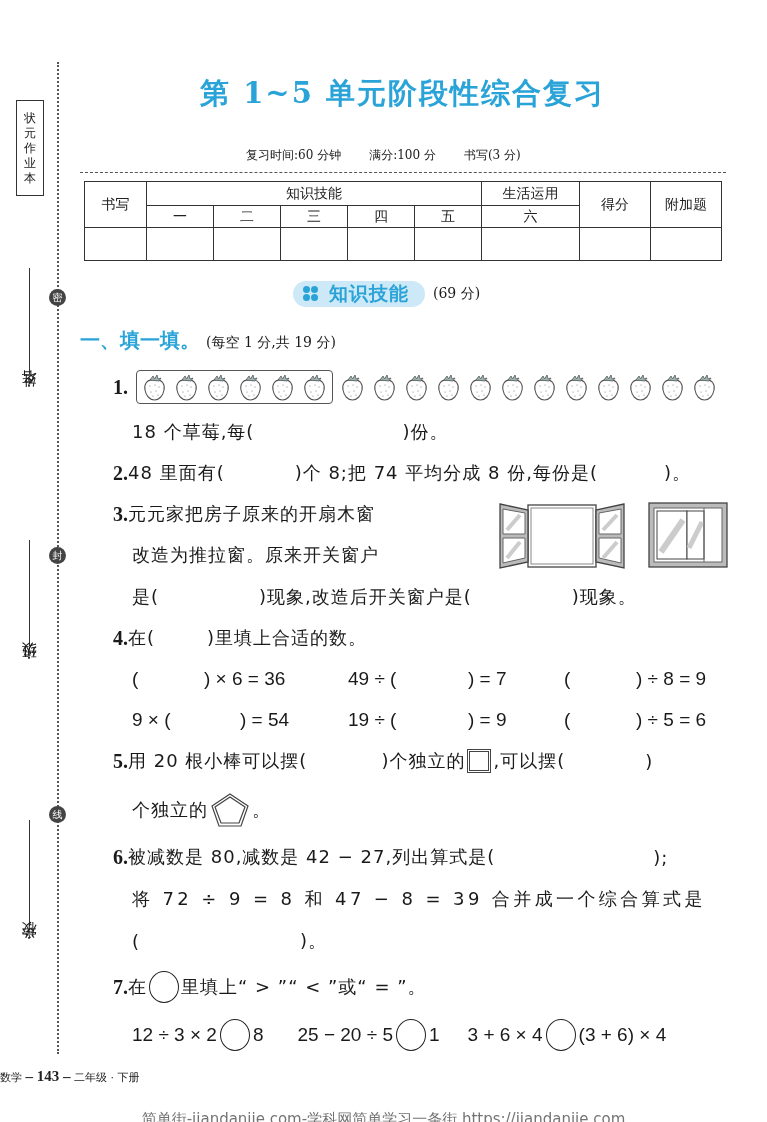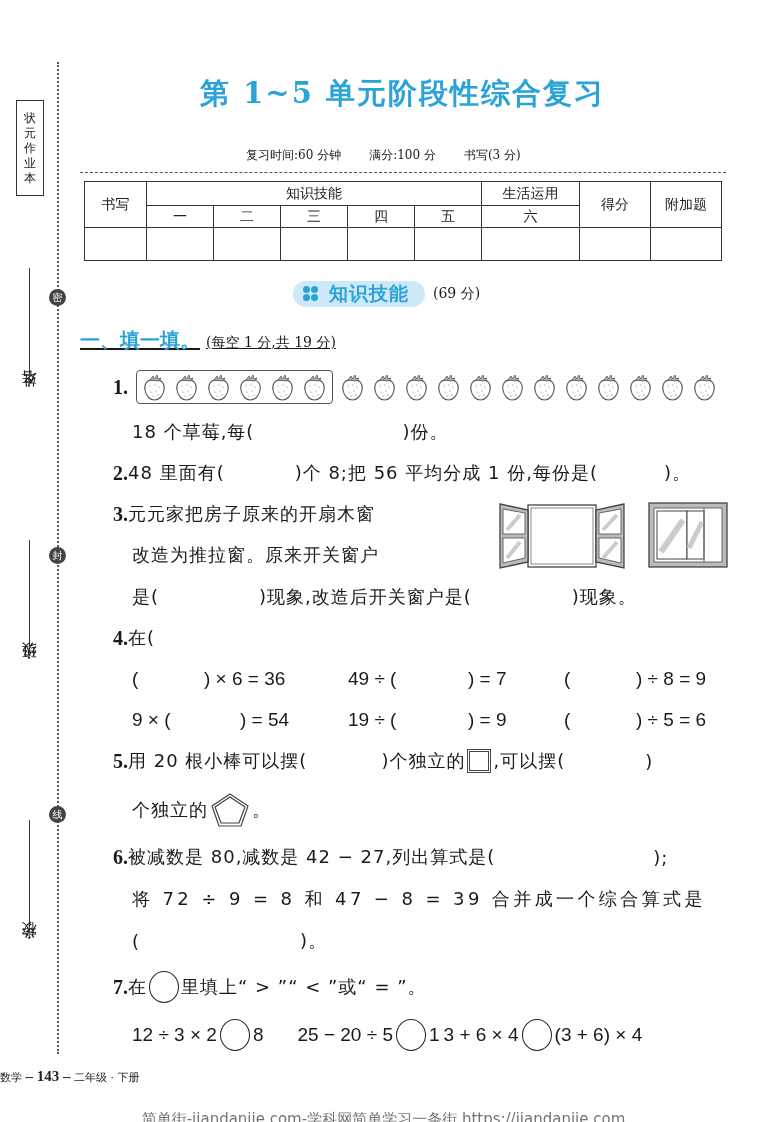--- a/index.html
+++ b/index.html
@@ -29,21 +29,21 @@
   table.score tr.r3 td { height: 33px; }
 
   
   .banner { position: absolute; left: 293px; top: 281px; display: flex; align-items: center; }
   .pill { background: #cde9f7; border-radius: 14px; height: 26px; padding: 0 16px 0 10px; display: flex; align-items: center; gap: 8px; }
   .dots { position: relative; width: 18px; height: 16px; }
   .dots i { position: absolute; width: 7px; height: 7px; border-radius: 50%; background: #2aa3d8; }
   .pill-text { font-family: "DejaVu Sans", sans-serif; font-weight: bold; font-size: 19px; color: #2aa3d8; letter-spacing: 1px; }
   .pill-score { font-size: 14px; margin-left: 8px; }
 
-  .sec-head { position: absolute; left: 80px; top: 327px; display: flex; align-items: baseline; text-decoration: underline; }
+  .sec-head { position: absolute; left: 80px; top: 327px; display: flex; align-items: baseline; }
   .sec-title { font-family: "DejaVu Sans", sans-serif; font-size: 20px; color: #2aa3d8; font-weight: bold; }
   .sec-note { font-size: 14px; margin-left: 6px; }
 
   
   .q { position: absolute; left: 113px; font-size: 18px; white-space: nowrap; display: flex; align-items: center; font-family: "DejaVu Sans", sans-serif; letter-spacing: 1px; }
   .q .num { font-family: "Liberation Serif", serif; font-weight: bold; font-size: 20px; letter-spacing: 0; }
   .ind { left: 132px; }
   .blank { display: inline-block; }
 
   .strawrow { position: absolute; left: 113px; top: 370px; display: flex; align-items: center; }
@@ -356,21 +356,21 @@
   <span>18 个草莓,每(</span>
     <span class="blank" style="width:78px"></span>
     <span class="blank" style="width:70px"></span>
   <span>)份。</span>
 </div>
 
 <div class="q" style="top:461px">
   <span class="num">2.</span>
   <span>48 里面有(</span>
     <span class="blank" style="width:70px"></span>
-  <span>)个 8;把 56 平均分成 1 份,每份是(</span>
+  <span>)个 8;把 74 平均分成 8 份,每份是(</span>
     <span class="blank" style="width:66px"></span>
   <span>)。</span>
 </div>
 
 <div class="q" style="top:502px">
   <span class="num">3.</span>
   <span>元元家把房子原来的开扇木窗</span>
 </div>
 <div class="q ind" style="top:543px">
   <span>改造为推拉窗。原来开关窗户</span>
@@ -404,20 +404,21 @@
   <rect x="39" y="11" width="17" height="48" fill="#fff" stroke="#444"></rect>
   <line x1="13" y1="52" x2="35" y2="20" stroke="#ccc" stroke-width="6"></line>
   <line x1="41" y1="48" x2="54" y2="22" stroke="#ccc" stroke-width="5"></line>
   <line x1="56" y1="8" x2="56" y2="62" stroke="#666"></line>
 </svg>
 
 <div class="q" style="top:626px">
   <span class="num">4.</span>
   <span>在(</span>
     <span class="blank" style="width:52px"></span>
+  <span>)里填上合适的数。</span>
 </div>
 <div class="eqrow" style="top:668px">
   <span style="left:0">(</span>
   <span style="left:72px">) × 6 = 36</span>
   <span style="left:216px">49 ÷ (</span>
   <span style="left:336px">) = 7</span>
   <span style="left:432px">(</span>
   <span style="left:504px">) ÷ 8 = 9</span>
 </div>
 <div class="eqrow" style="top:709px">
@@ -469,21 +470,21 @@
   <span class="circ" style="margin:0 2px"></span>
   <span>里填上“ &gt; ”“ &lt; ”或“ = ”。</span>
 </div>
 <div class="eqrow" style="top:1019px;display:flex;align-items:center;gap:0">
   <span style="position:static">12 ÷ 3 × 2</span>
   <span class="circ" style="position:static;margin:0 3px"></span>
   <span style="position:static">8</span>
   <span style="position:static;margin-left:34px">25 − 20 ÷ 5</span>
   <span class="circ" style="position:static;margin:0 3px"></span>
   <span style="position:static">1</span>
-  <span style="position:static;margin-left:4px">3 + 6 × 4</span>
+  <span style="position:static;margin-left:28px">3 + 6 × 4</span>
   <span class="circ" style="position:static;margin:0 3px"></span>
   <span style="position:static">(3 + 6) × 4</span>
 </div>
 
 <div class="footer">
   <span>数学</span>
   <b>– 143 –</b>
   <span>二年级 · 下册</span>
 </div>
 <div class="watermark">简单街-jiandanjie.com-学科网简单学习一条街 https://jiandanjie.com</div>

